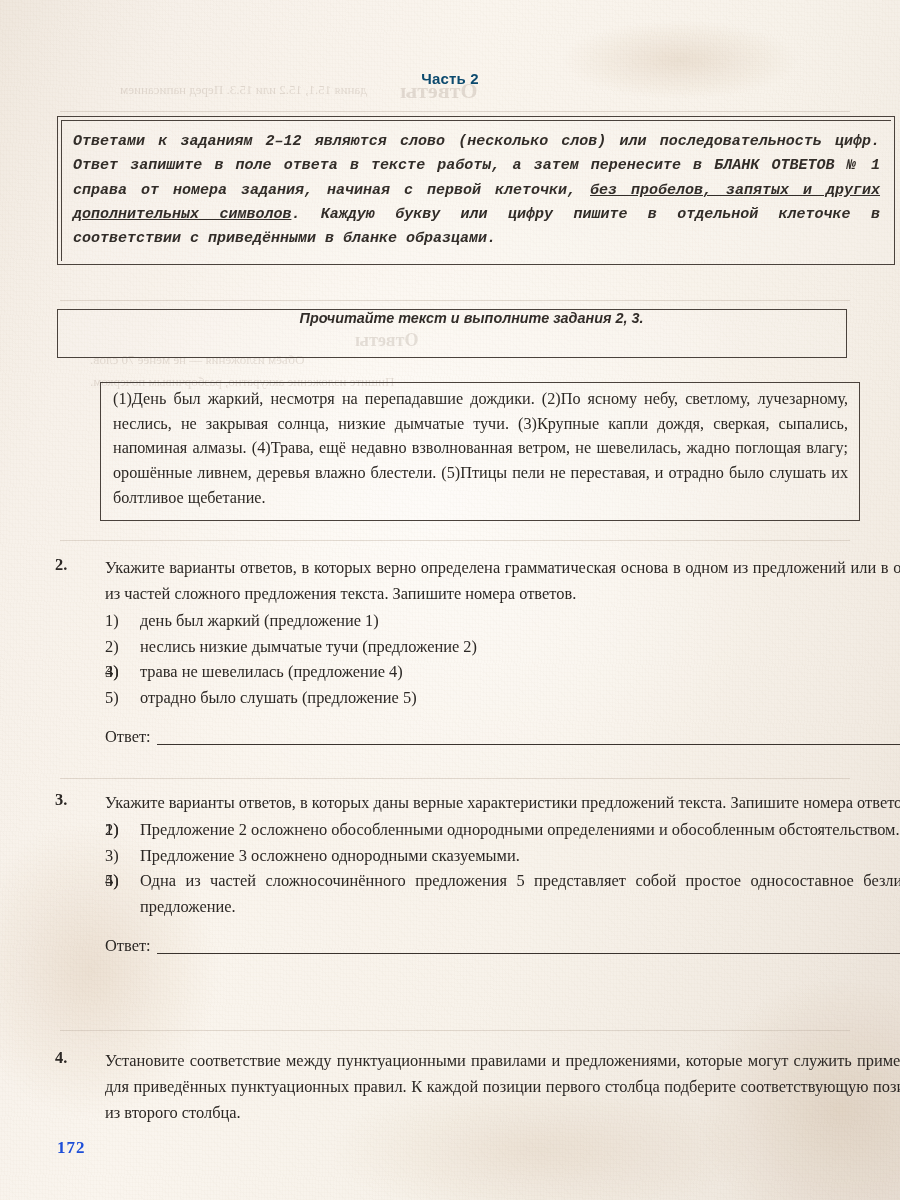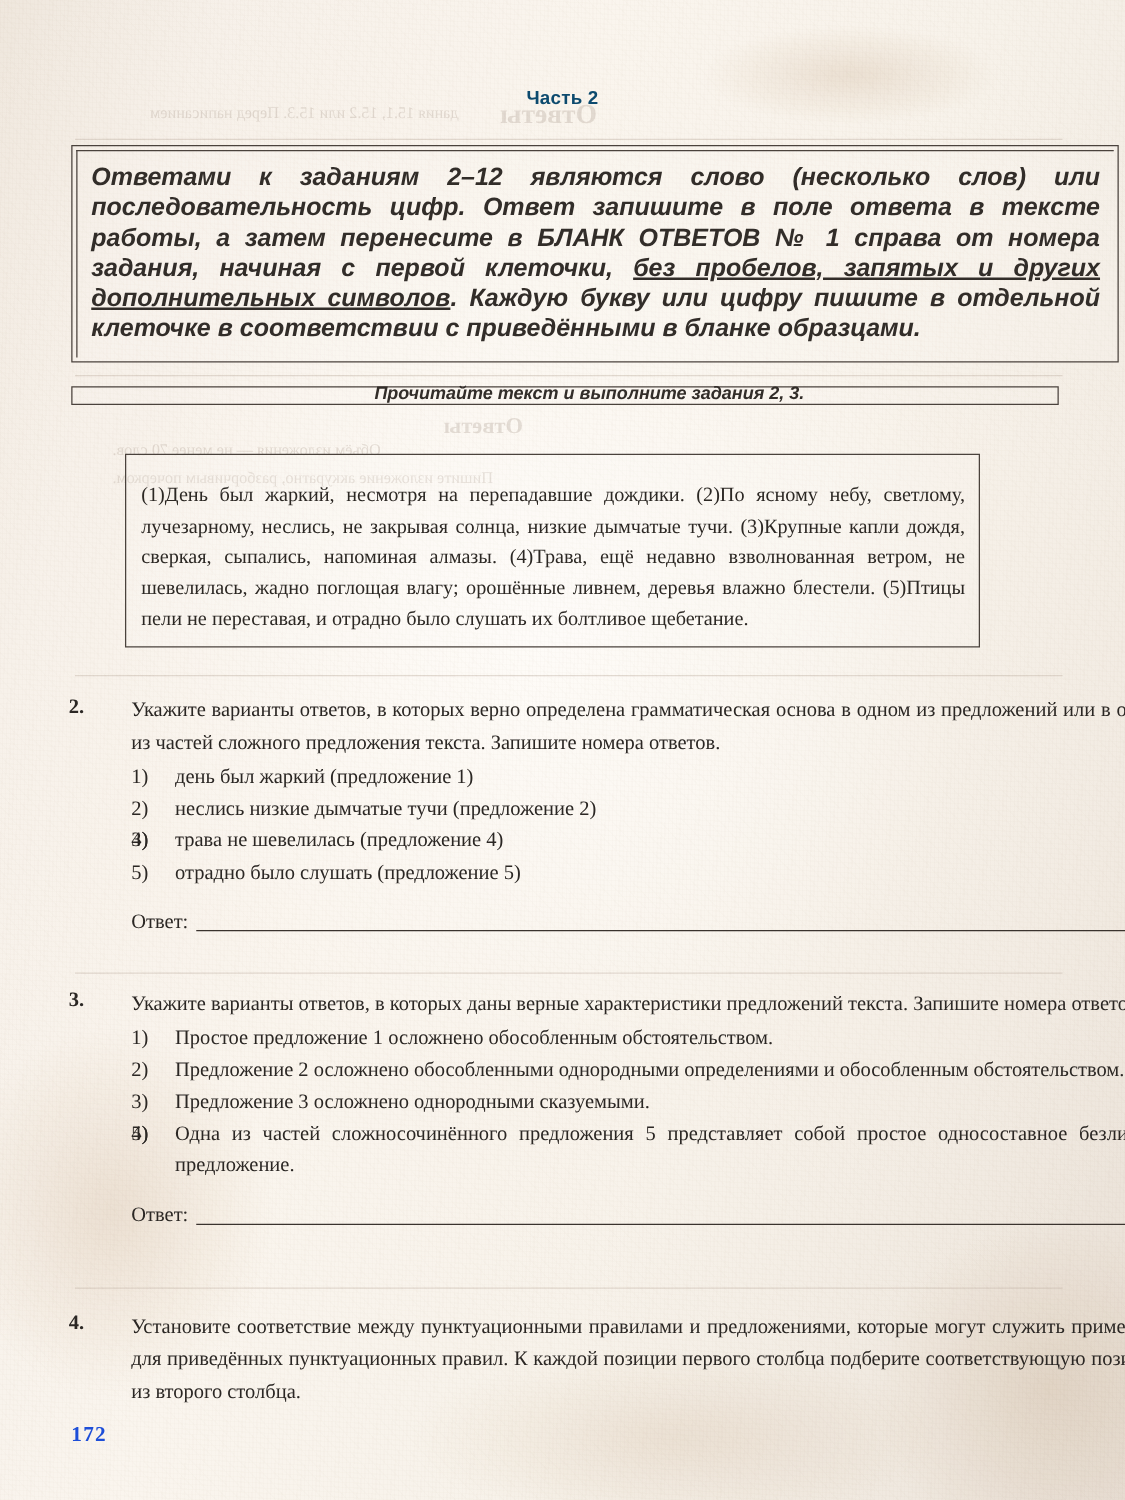--- a/index.html
+++ b/index.html
@@ -71,60 +71,60 @@
     top: 116px;
     width: 838px;
     border: 1px solid #4a423c;
     padding: 3px;
     background: rgba(255,255,255,0.10);
   }
   .instr-inner {
     border: 1px solid #4a423c;
     border-width: 1px 0 0 1px;
     padding: 9px 11px 10px 11px;
-    font-family: Liberation Sans, sans-serif;
+    font-family: Liberation Mono, monospace;
     font-style: italic;
     font-weight: bold;
-    font-size: 20px;
+    font-size: 15px;
     line-height: 24.3px;
     text-align: justify;
     color: #322d29;
   }
   .instr-inner .u { text-decoration: underline; }
 
   
   .read-box {
     position: absolute;
     left: 57px;
     top: 309px;
     width: 790px;
-    height: 15px;
+    height: 49px;
     border: 1px solid #4a423c;
     display: flex;
-    align-items: flex-end;
+    align-items: flex-start;
     justify-content: center;
     background: rgba(255,255,255,0.06);
     padding-left: 39px;
   }
   .read-box span {
     font-family: "Liberation Sans", sans-serif;
     font-style: italic;
     font-weight: bold;
     font-size: 14.4px;
     color: #322d29;
   }
 
   
   .passage-box {
     position: absolute;
     left: 100px;
-    top: 363px;
-    width: 684px;
-    border: 1px solid #4a423c;
-    padding: 20px 11px 9px 12px;
+    top: 382px;
+    width: 760px;
+    border: 1px solid #4a423c;
+    padding: 4px 11px 9px 12px;
     background: rgba(255,255,255,0.12);
   }
   .passage-box p {
     margin: 0;
     font-size: 16.2px;
     line-height: 24.7px;
     text-align: justify;
     color: #2c2824;
   }
 
@@ -264,21 +264,21 @@
           <span class="lbl">Ответ:</span>
           <span class="rule"></span>
         </div>
       </div>
     </div>
   <div class="q" id="q1" style="top:790px;">
       <div class="q-num">3.</div>
       <div class="q-body">
         <div class="stem"><span>Укажите варианты ответов, в которых даны верные характеристики предложений текста. Запишите номера ответов.</span></div>
         <ol class="opts">
-          <li><span class="mk">1)</span><span>Простое предложение 1 осложнено обособленным обстоятельством.</span></li>
+          <li><span class="mk">1)</span></li>
           <li><span class="mk">2)</span><span>Предложение 2 осложнено обособленными однородными определениями и обособленным обстоятельством.</span></li>
           <li><span class="mk">3)</span><span>Предложение 3 осложнено однородными сказуемыми.</span></li>
           <li><span class="mk">4)</span></li>
           <li><span class="mk">5)</span><span>Одна из частей сложносочинённого предложения 5 представляет собой простое односоставное безличное предложение.</span></li>
         </ol>
         <div class="answer-line">
           <span class="lbl">Ответ:</span>
           <span class="rule"></span>
         </div>
       </div>

